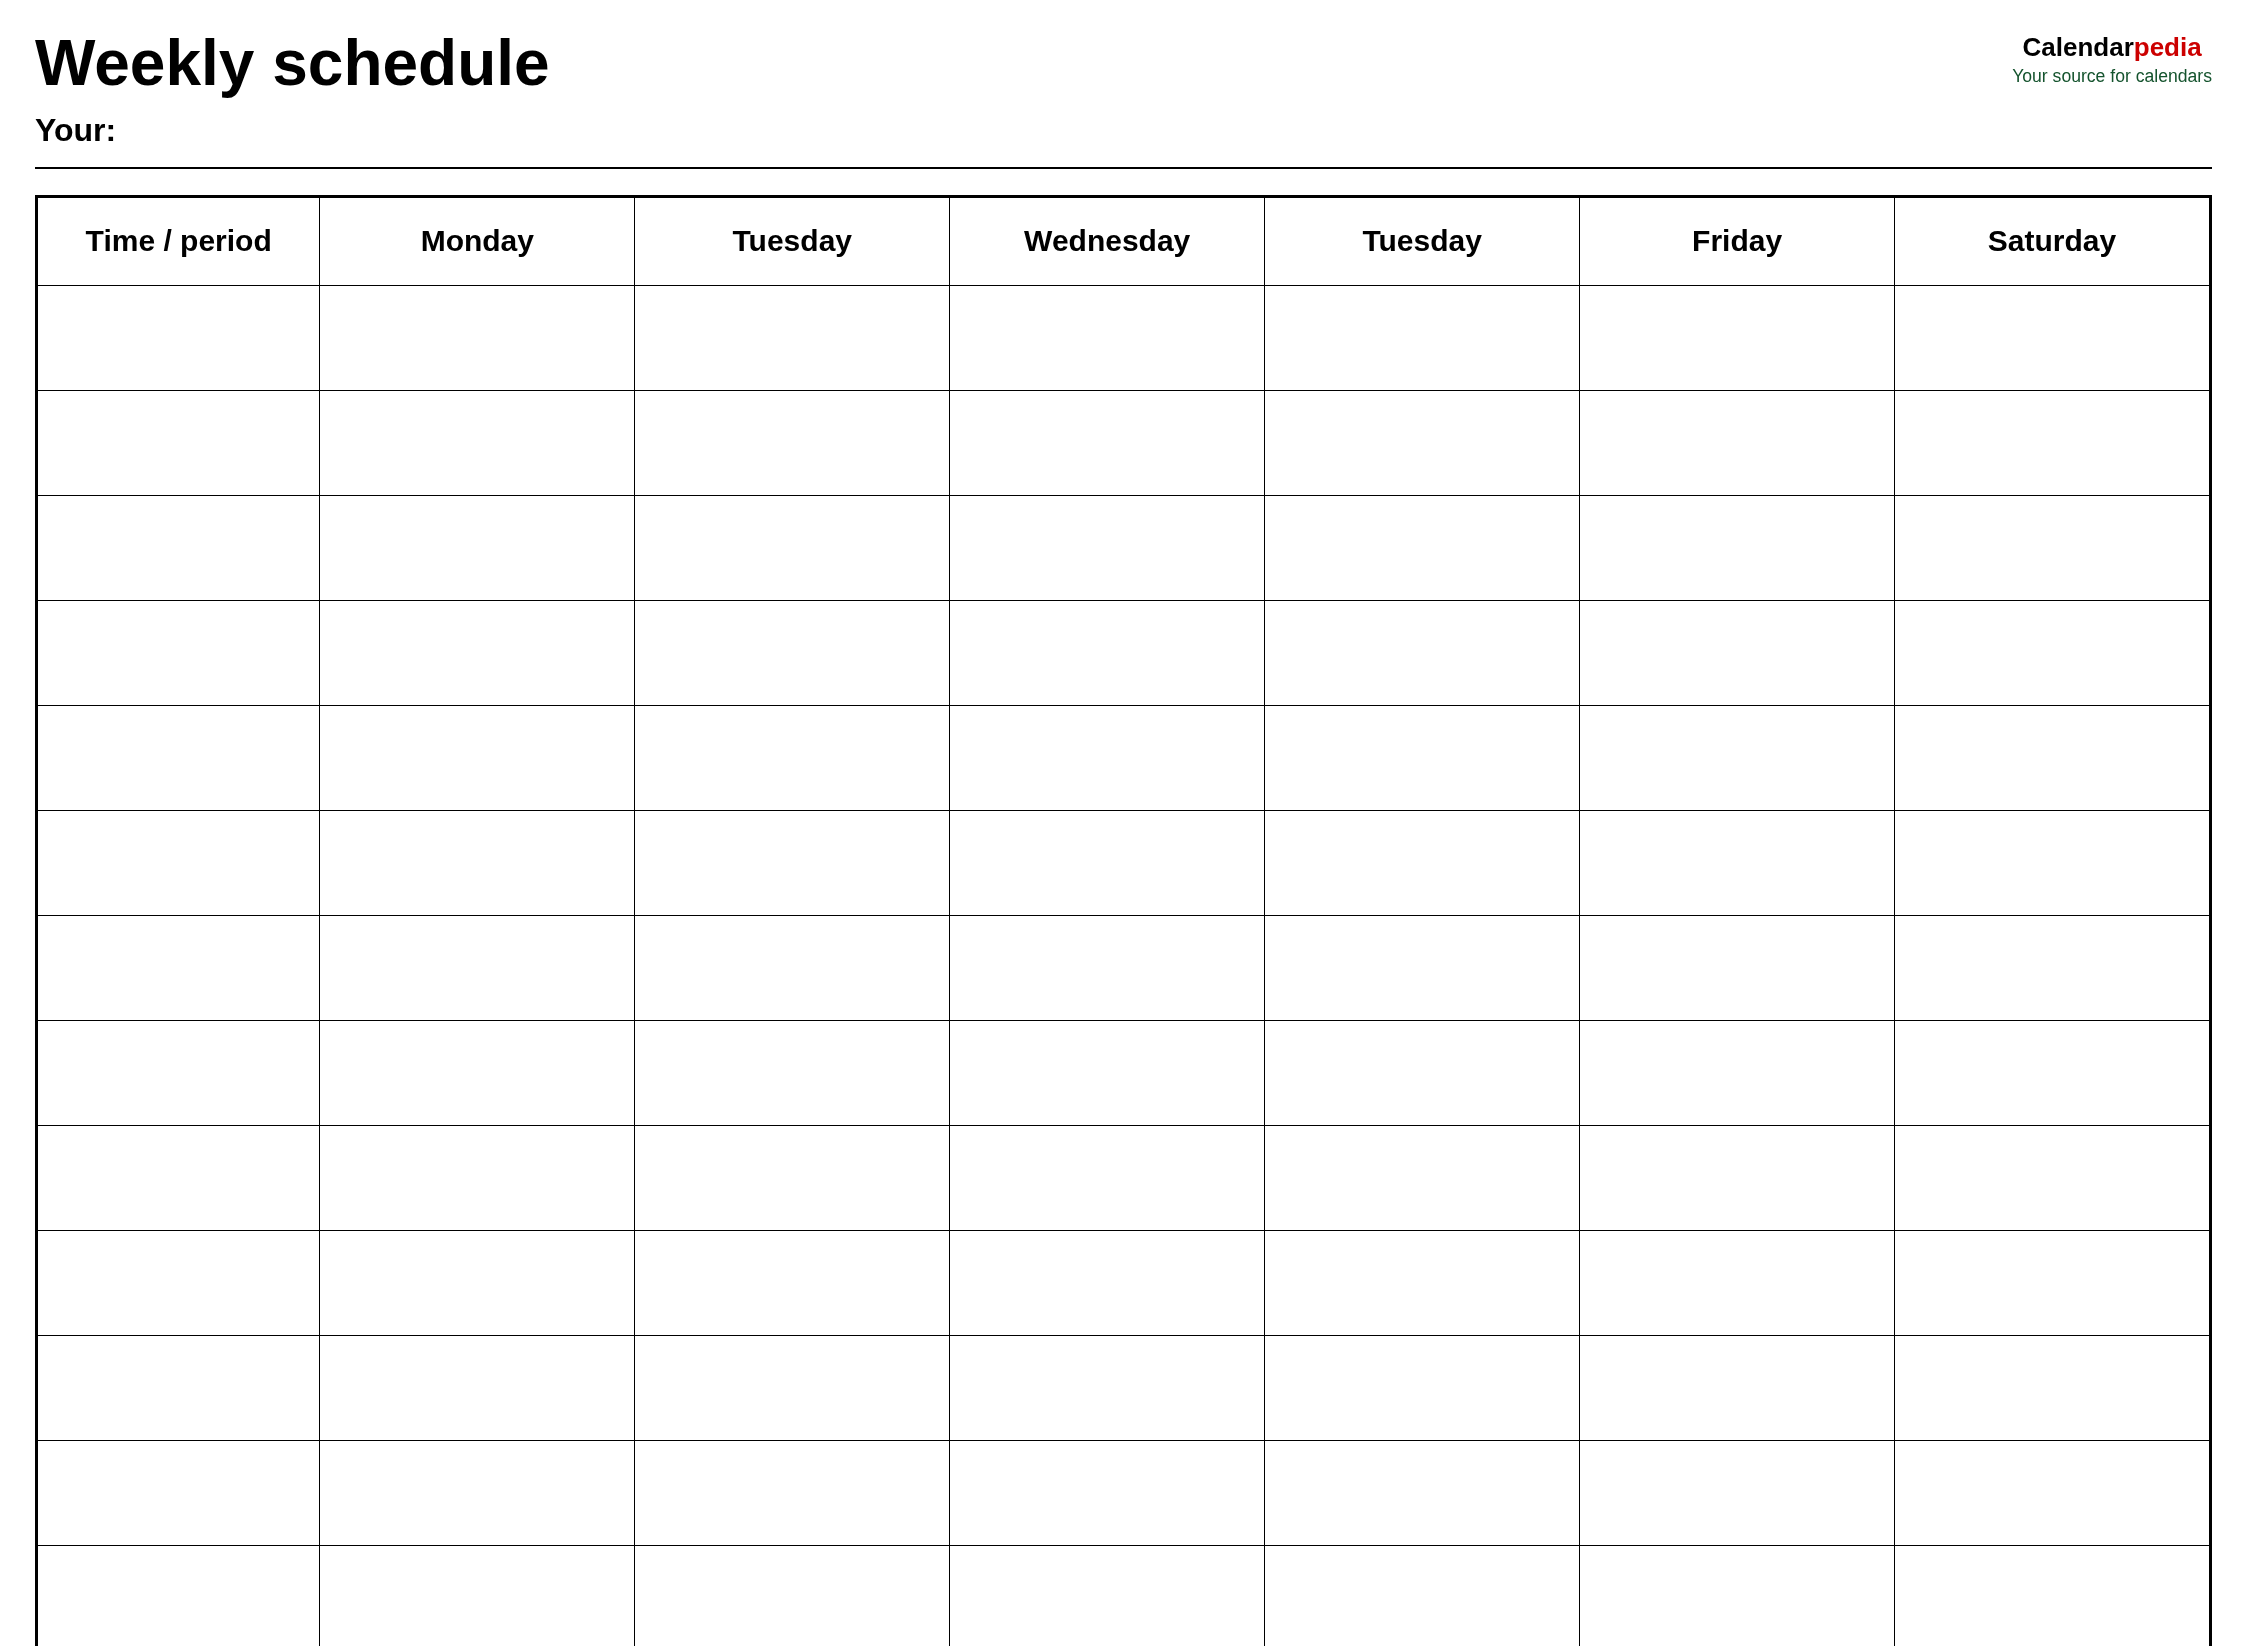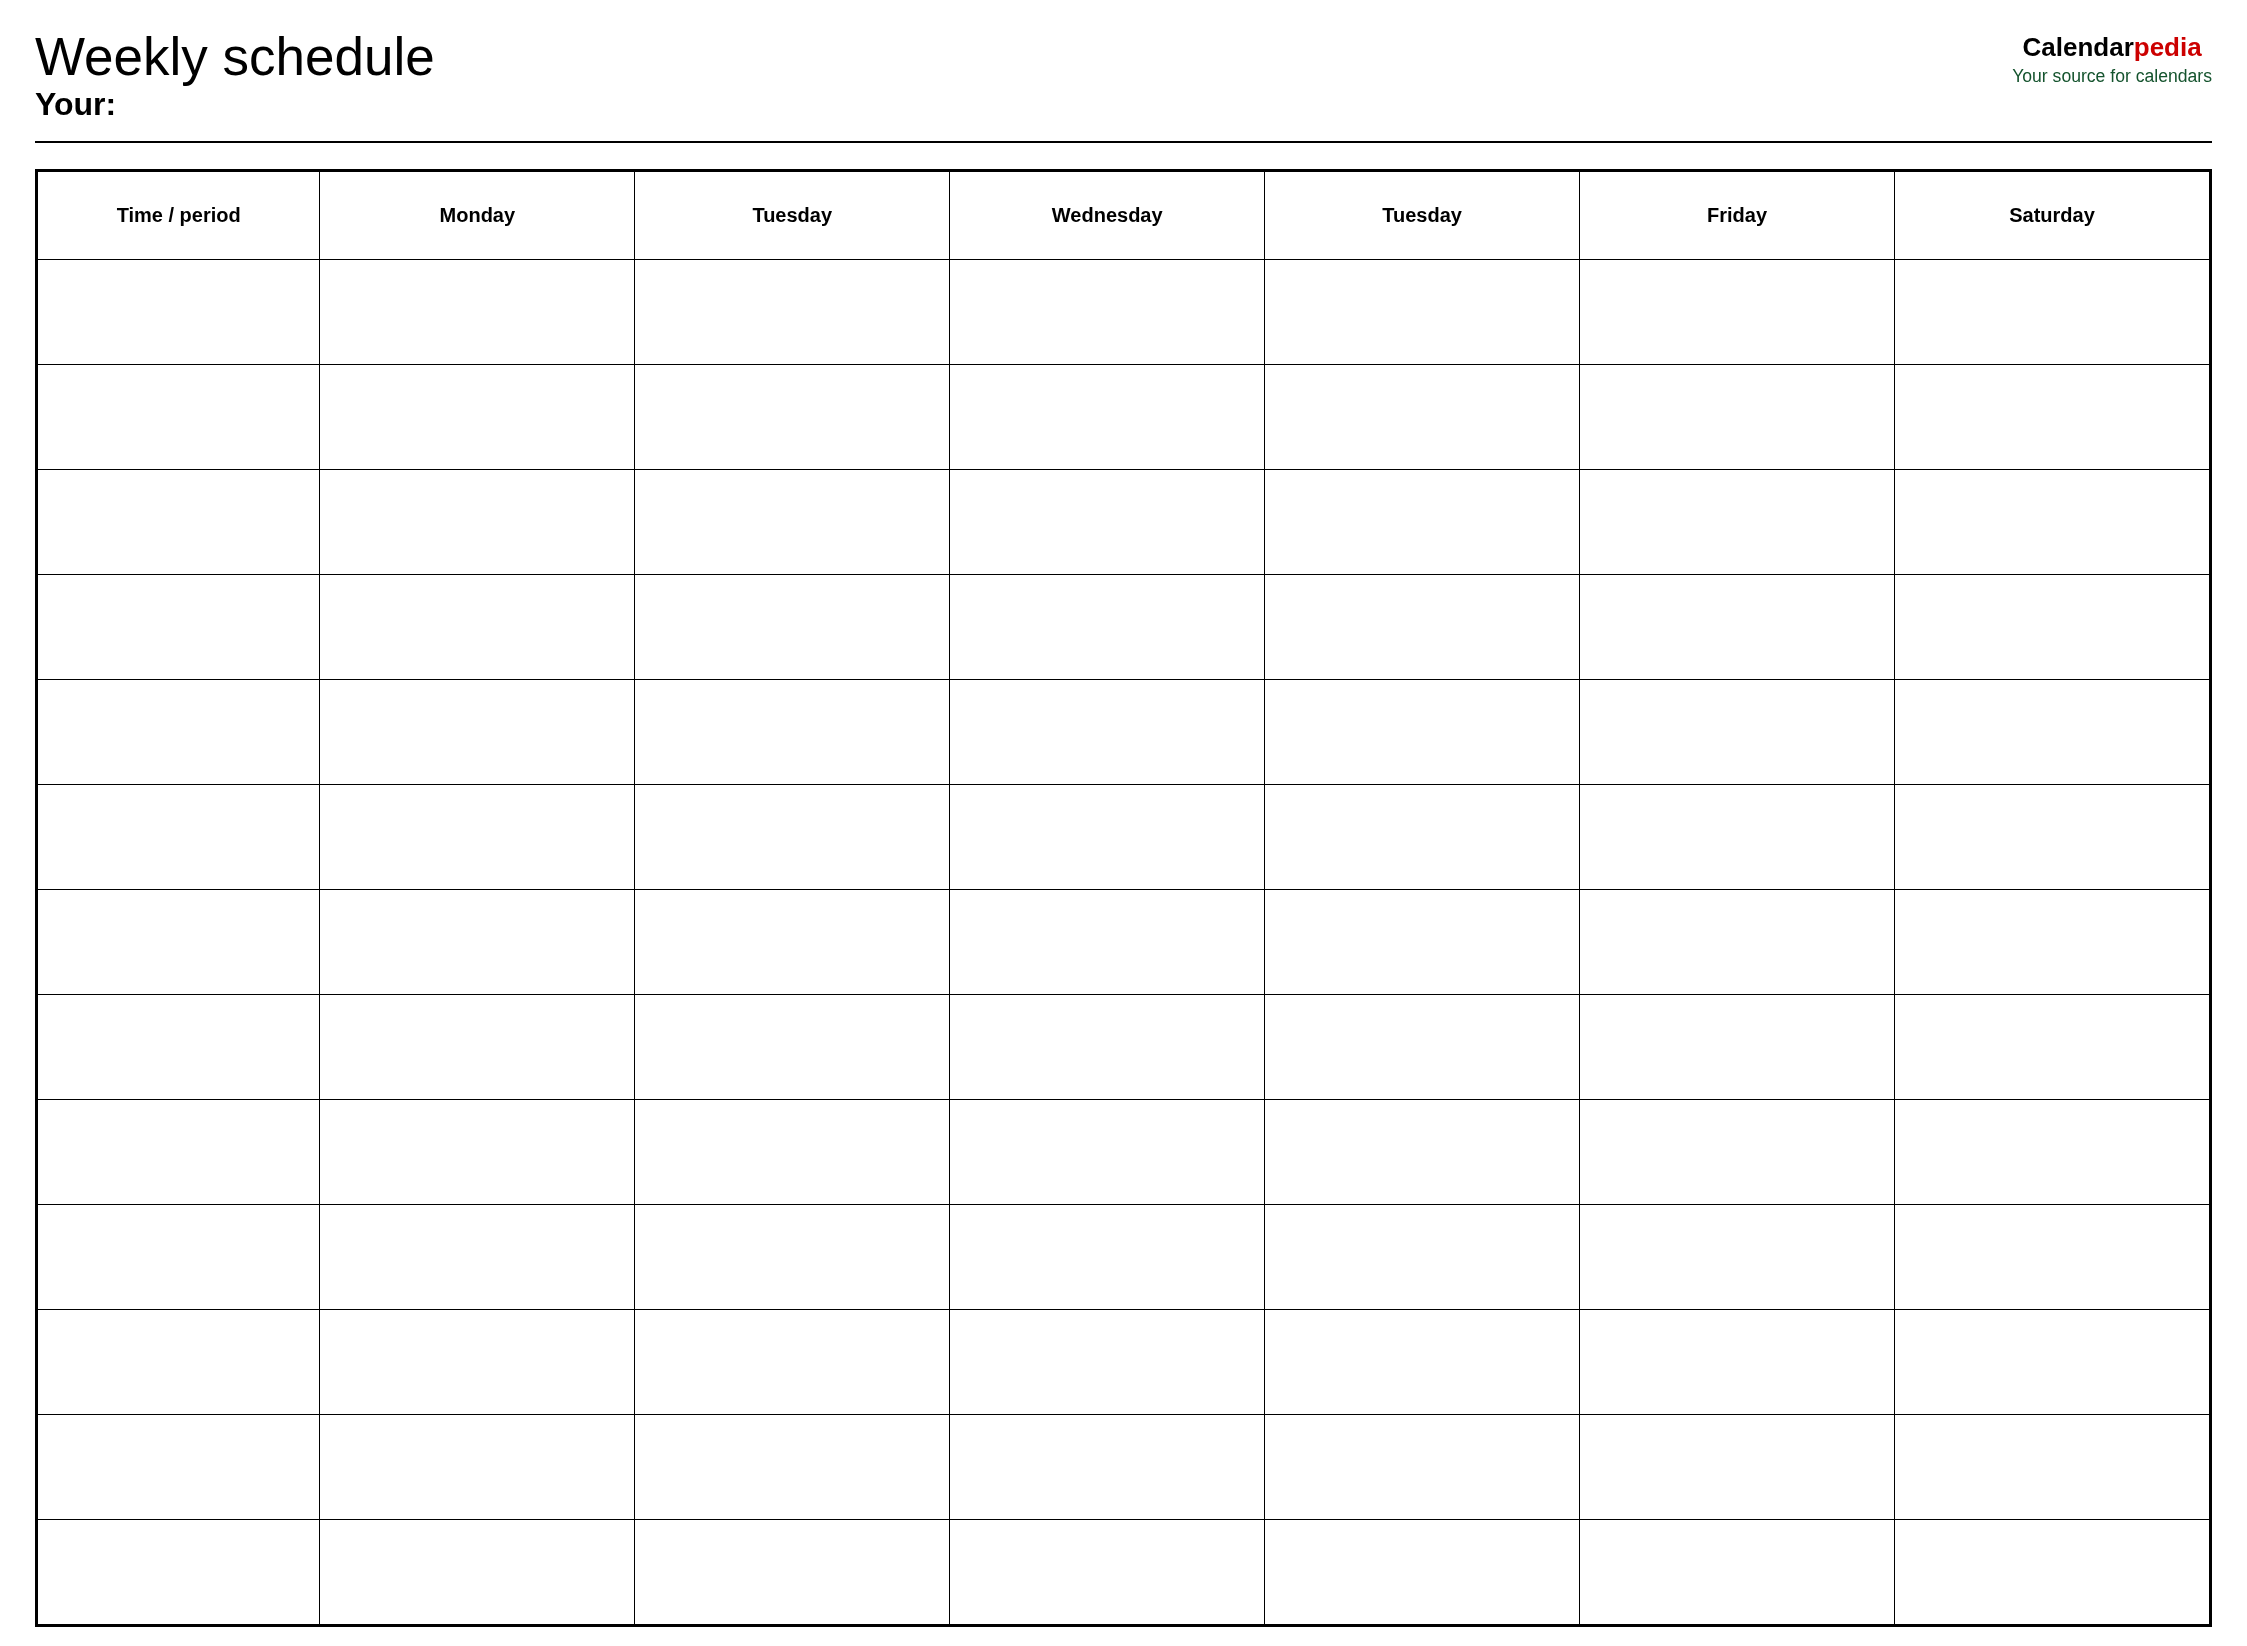--- a/index.html
+++ b/index.html
@@ -21,24 +21,25 @@
       justify-content: space-between;
       align-items: flex-start;
       margin-bottom: 8.8px;
     }
 
     .title-section {
       flex: 1;
     }
 
     .page-title {
-      font-size: 53px;
-      font-weight: normal;
+      font-size: 64px;
+      font-weight: bold;
       color: #000000;
       line-height: 1.1;
+      margin-bottom: 14px;
     }
 
     .name-label {
       font-size: 32px;
       font-weight: bold;
       color: #000000;
     }
 
     .logo-section {
       text-align: center;
@@ -76,21 +77,21 @@
     .schedule-table {
       width: 100%;
       border-collapse: collapse;
       table-layout: fixed;
     }
 
     .schedule-table th {
       border: 1.8px solid #000000;
       padding: 17.6px 8.8px;
       text-align: center;
-      font-size: 20px;
+      font-size: 30px;
       font-weight: bold;
       background: #ffffff;
       height: 88px;
     }
 
     .schedule-table td {
       border: 1.3px solid #000000;
       height: 105px;
       background: #ffffff;
     }

